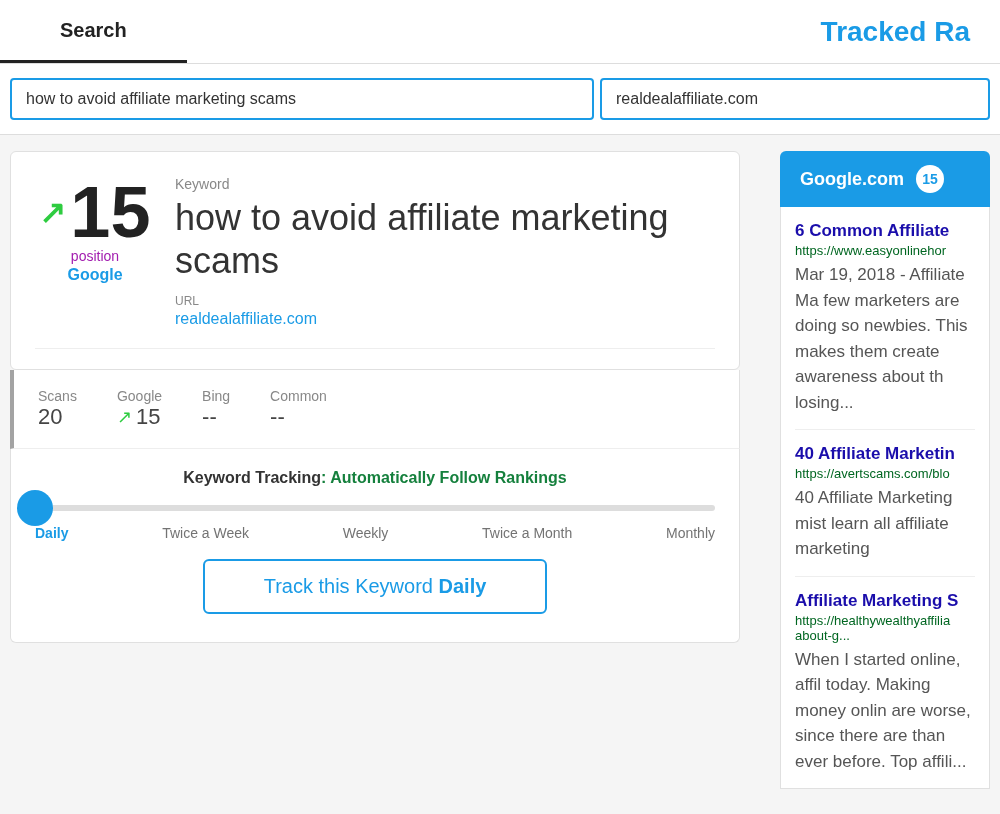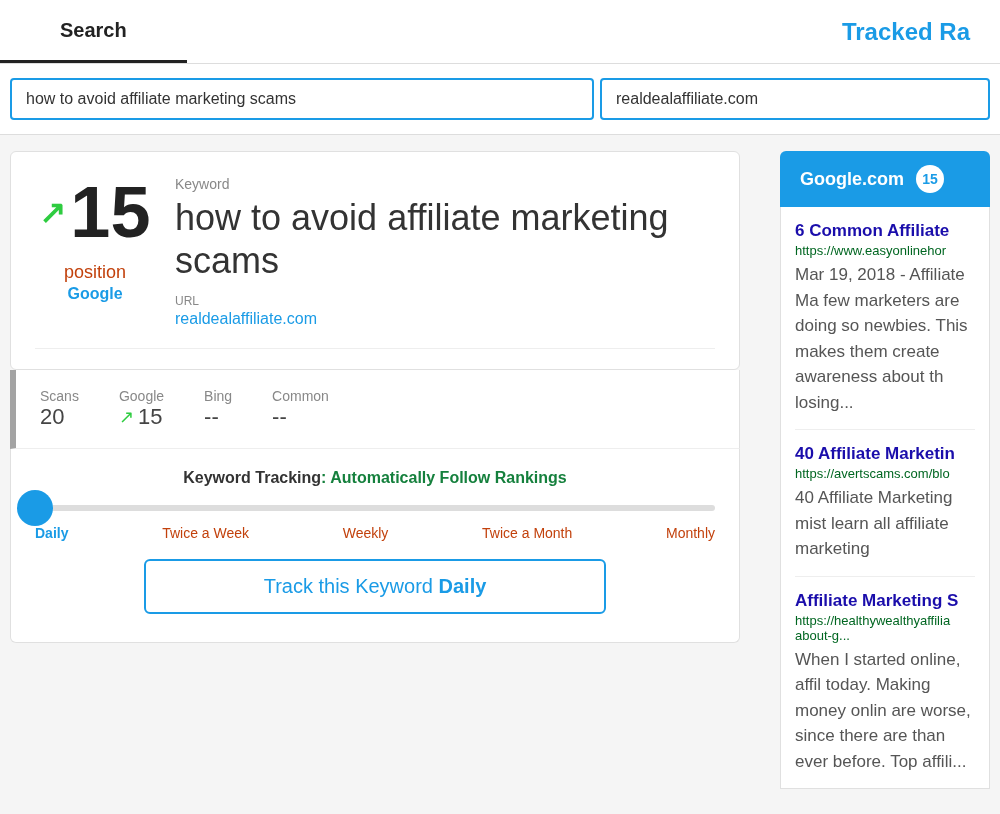--- a/index.html
+++ b/index.html
@@ -24,21 +24,21 @@
       color: #222;
       border-bottom: 3px solid #222;
       cursor: pointer;
       height: 100%;
     }
     .tab-tracked {
       display: flex;
       align-items: center;
       justify-content: center;
       padding: 0 30px;
-      font-size: 24px;
+      font-size: 28px;
       font-weight: bold;
       color: #1a9be6;
       cursor: pointer;
       margin-left: auto;
       height: 100%;
     }
 
     
     .search-bar {
       background: #fff;
@@ -118,23 +118,23 @@
       display: inline-block;
       transform: rotate(0deg);
     }
     .position-num {
       font-size: 72px;
       font-weight: bold;
       color: #222;
       line-height: 1;
     }
     .position-label {
-      font-size: 18px;
-      color: #c2410c;
-      margin-top: 14px;
+      font-size: 14px;
+      color: #a21caf;
+      margin-top: 0;
     }
     .google-label {
       font-size: 16px;
       color: #1a9be6;
       font-weight: bold;
       margin-top: 2px;
     }
 
     .kw-details {
       flex: 1;
@@ -162,21 +162,21 @@
       color: #1a9be6;
       text-decoration: none;
     }
 
     
     .stats-row {
       display: flex;
       gap: 40px;
       padding: 18px 24px;
       background: #fff;
-      border-left: 6px solid #a3a3a3;
+      border-left: 4px solid #a3a3a3;
       border-right: 1px solid #e0e0e0;
       border-bottom: 1px solid #eee;
     }
     .stat-item {}
     .stat-label {
       font-size: 14px;
       color: #888;
     }
     .stat-value {
       font-size: 22px;
@@ -242,33 +242,33 @@
       border-radius: 50%;
       cursor: pointer;
     }
     .freq-labels {
       display: flex;
       justify-content: space-between;
       margin-top: 8px;
     }
     .freq-lbl {
       font-size: 14px;
-      color: #c2410c;
+      color: #737373;
       cursor: pointer;
       text-align: center;
     }
     .freq-lbl.active {
       color: #1a9be6;
       font-weight: bold;
     }
 
     
     .track-btn {
       display: block;
-      width: 462px;
+      width: 344px;
       margin: 18px auto 0;
       padding: 14px 20px;
       border: 2px solid #1a9be6;
       border-radius: 6px;
       background: #fff;
       font-size: 20px;
       color: #1a9be6;
       cursor: pointer;
       text-align: center;
     }

